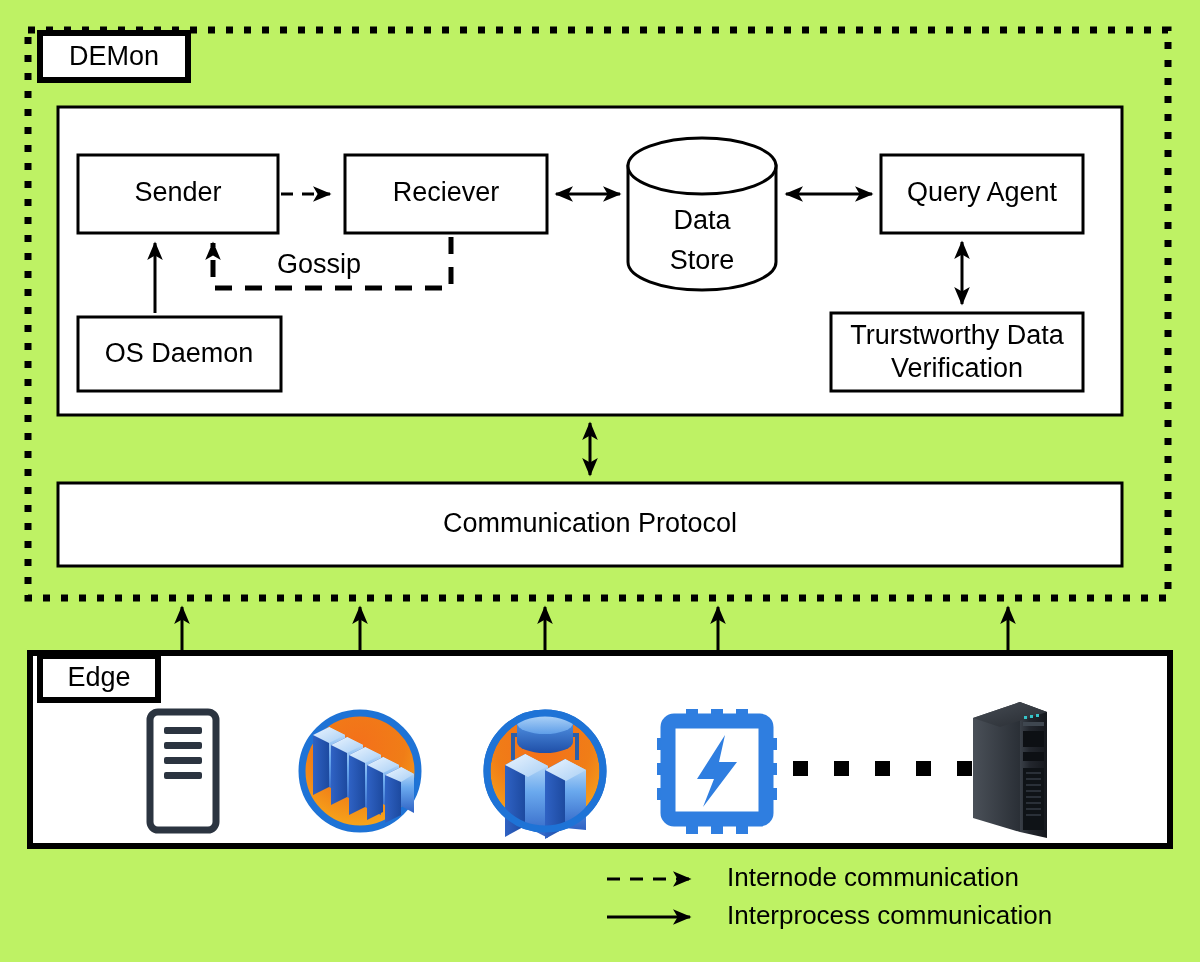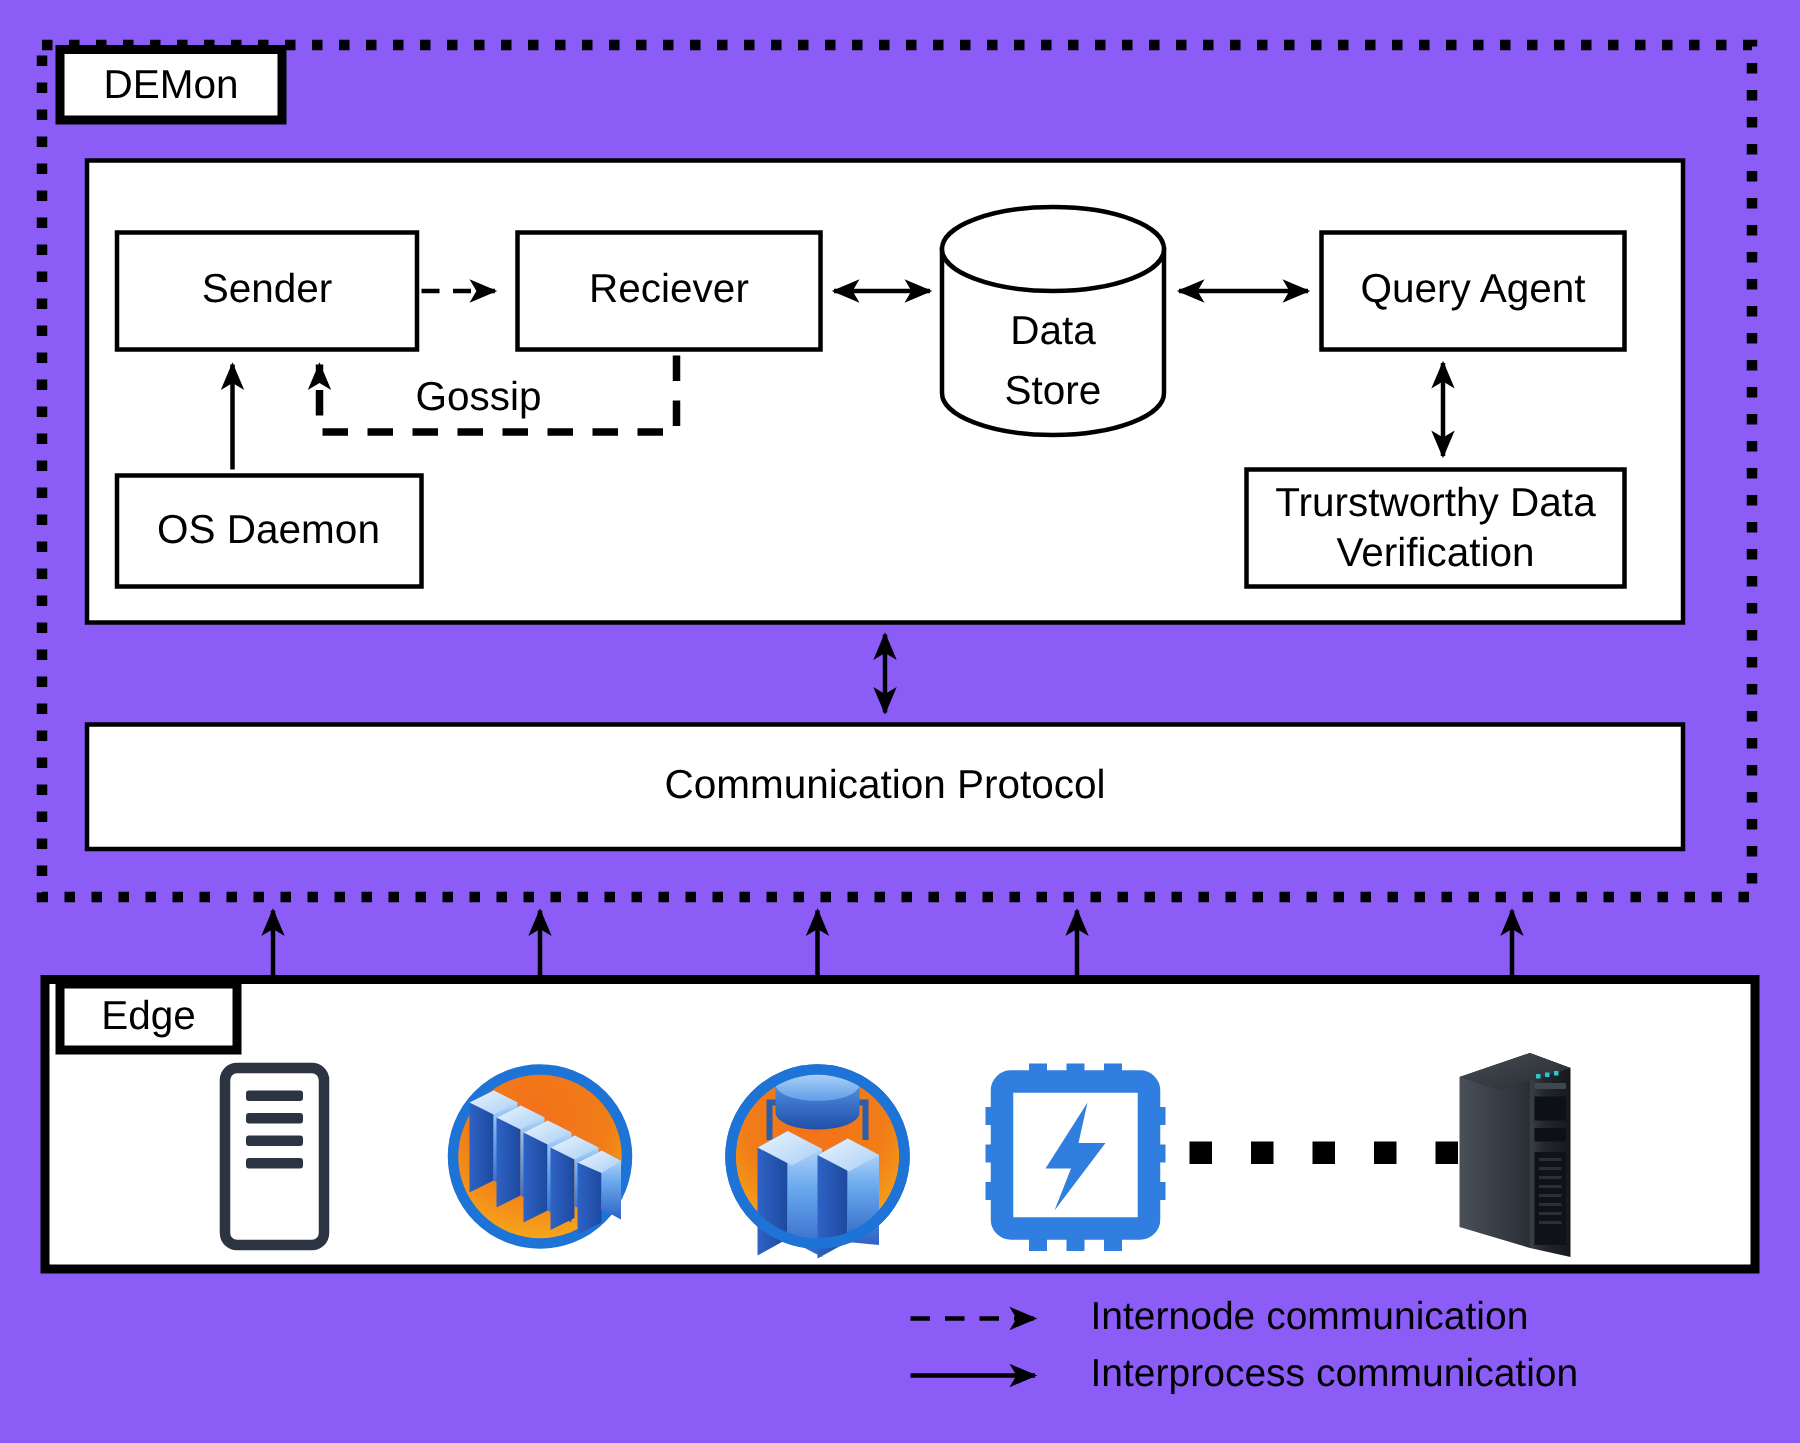--- a/index.html
+++ b/index.html
@@ -9,21 +9,21 @@
     background: #ffffff;
   }
   body {
     font-family: "Liberation Sans", sans-serif;
     color: #000000;
   }
   #stage {
     position: relative;
     width: 1200px;
     height: 962px;
-    background: #8b5cf6;
+    background: #bef264;
     overflow: hidden;
   }
   svg#diagram {
     position: absolute;
     left: 0;
     top: 0;
     width: 1200px;
     height: 962px;
   }
   .box-label {

